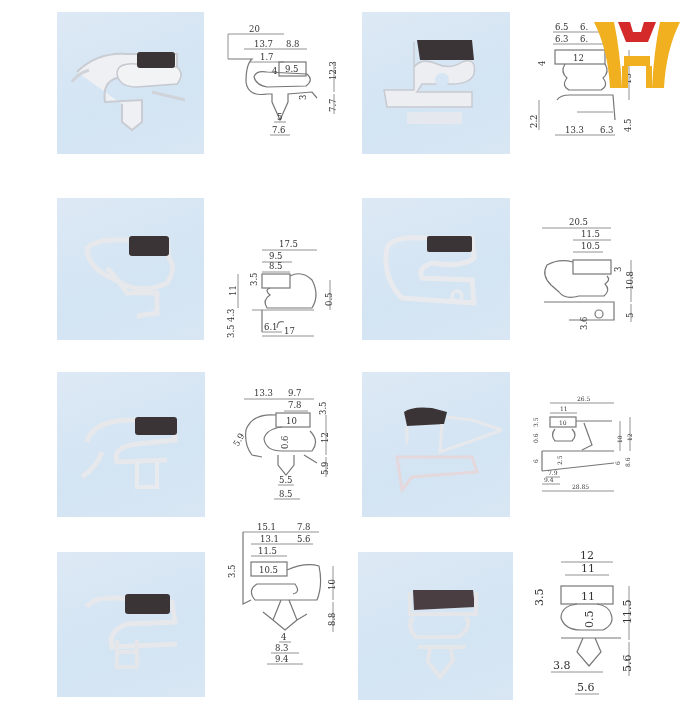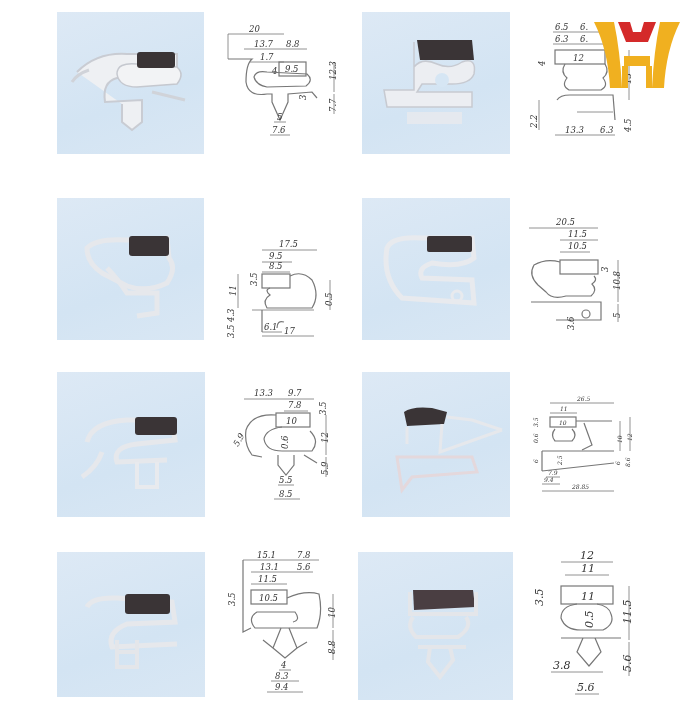--- a/index.html
+++ b/index.html
@@ -4,21 +4,21 @@
   <style>
     html, body { margin: 0; padding: 0; background: #ffffff; }
     body { width: 697px; height: 720px; position: relative; overflow: hidden; font-family: "DejaVu Serif", serif; }
     .cell { position: absolute; }
     .photo {
       position: absolute; background: #d6e6f4;
       background: linear-gradient(160deg, #dde9f5 0%, #d3e4f3 60%, #d9e7f4 100%);
       overflow: hidden;
     }
     .photo svg { position: absolute; left: 0; top: 0; width: 100%; height: 100%; }
-    .diagram { position: absolute; font-style: italic; }
+    .diagram { position: absolute; }
     .diagram svg { position: absolute; left: 0; top: 0; width: 100%; height: 100%; overflow: visible; }
     .dim { font-family: "DejaVu Serif", serif; font-size: 8.5px; fill: #333; }
     .dim-sm { font-family: "DejaVu Serif", serif; font-size: 6px; fill: #333; }
     .dim-lg { font-family: "DejaVu Serif", serif; font-size: 11px; fill: #333; }
     .ln { stroke: #777; stroke-width: 0.8; fill: none; }
     .pf { stroke: #777; stroke-width: 1.2; fill: none; }
     .logo { position: absolute; left: 592px; top: 20px; width: 90px; height: 70px; }
   </style>
 </head>
 <body>
@@ -144,21 +144,21 @@
 </div>
 
 <div class="cell">
   <div class="photo" style="left:362px;top:198px;width:148px;height:142px;">
     <svg viewBox="0 0 148 142">
       <path d="M25 50 Q30 38 60 40 L110 40 L112 60 Q100 70 70 65 Q55 70 60 80 L110 82 L112 105 L40 100 Q20 80 25 50 Z" fill="none" stroke="#e8eaee" stroke-width="5"></path>
       <rect x="65" y="38" width="45" height="16" rx="2" fill="#3a3436"></rect>
       <circle cx="95" cy="98" r="5" fill="none" stroke="#e8eaee" stroke-width="3"></circle>
     </svg>
   </div>
-  <div class="diagram" style="left:516px;top:210px;width:125px;height:120px;">
+  <div class="diagram" style="left:529px;top:210px;width:125px;height:120px;">
     <svg viewBox="0 0 125 120">
       <line class="ln" x1="13" y1="18" x2="82" y2="18"></line>
       <text class="dim" x="40" y="15">20.5</text>
       <line class="ln" x1="44" y1="30" x2="82" y2="30"></line>
       <text class="dim" x="52" y="27">11.5</text>
       <line class="ln" x1="44" y1="42" x2="74" y2="42"></line>
       <text class="dim" x="52" y="39">10.5</text>
       <rect class="pf" x="44" y="50" width="38" height="14"></rect>
       <text class="dim" x="92" y="62" transform="rotate(-90 92 62)">3</text>
       <path class="pf" d="M44 52 Q30 48 18 55 Q12 65 22 75 L30 82 Q36 90 50 86 L75 86 Q82 80 76 74 Q82 70 78 66"></path>
@@ -247,21 +247,21 @@
 </div>
 
 <div class="cell">
   <div class="photo" style="left:57px;top:552px;width:148px;height:145px;">
     <svg viewBox="0 0 148 145">
       <path d="M30 55 Q35 45 60 46 L115 50 L118 70 L70 72 Q50 80 55 95 L120 92" fill="none" stroke="#e6e8ec" stroke-width="5"></path>
       <rect x="68" y="42" width="45" height="20" rx="3" fill="#3a3436"></rect>
       <path d="M60 88 L60 115 L80 115 L80 88 M60 100 L80 100" fill="none" stroke="#e4e6ea" stroke-width="4"></path>
     </svg>
   </div>
-  <div class="diagram" style="left:215px;top:548px;width:135px;height:148px;">
+  <div class="diagram" style="left:215px;top:520px;width:135px;height:148px;">
     <svg viewBox="0 0 135 148">
       <line class="ln" x1="28" y1="12" x2="78" y2="12"></line>
       <text class="dim" x="42" y="10">15.1</text>
       <line class="ln" x1="78" y1="12" x2="104" y2="12"></line>
       <text class="dim" x="82" y="10">7.8</text>
       <line class="ln" x1="36" y1="24" x2="78" y2="24"></line>
       <text class="dim" x="45" y="22">13.1</text>
       <line class="ln" x1="78" y1="24" x2="98" y2="24"></line>
       <text class="dim" x="82" y="22">5.6</text>
       <line class="ln" x1="36" y1="36" x2="72" y2="36"></line>

